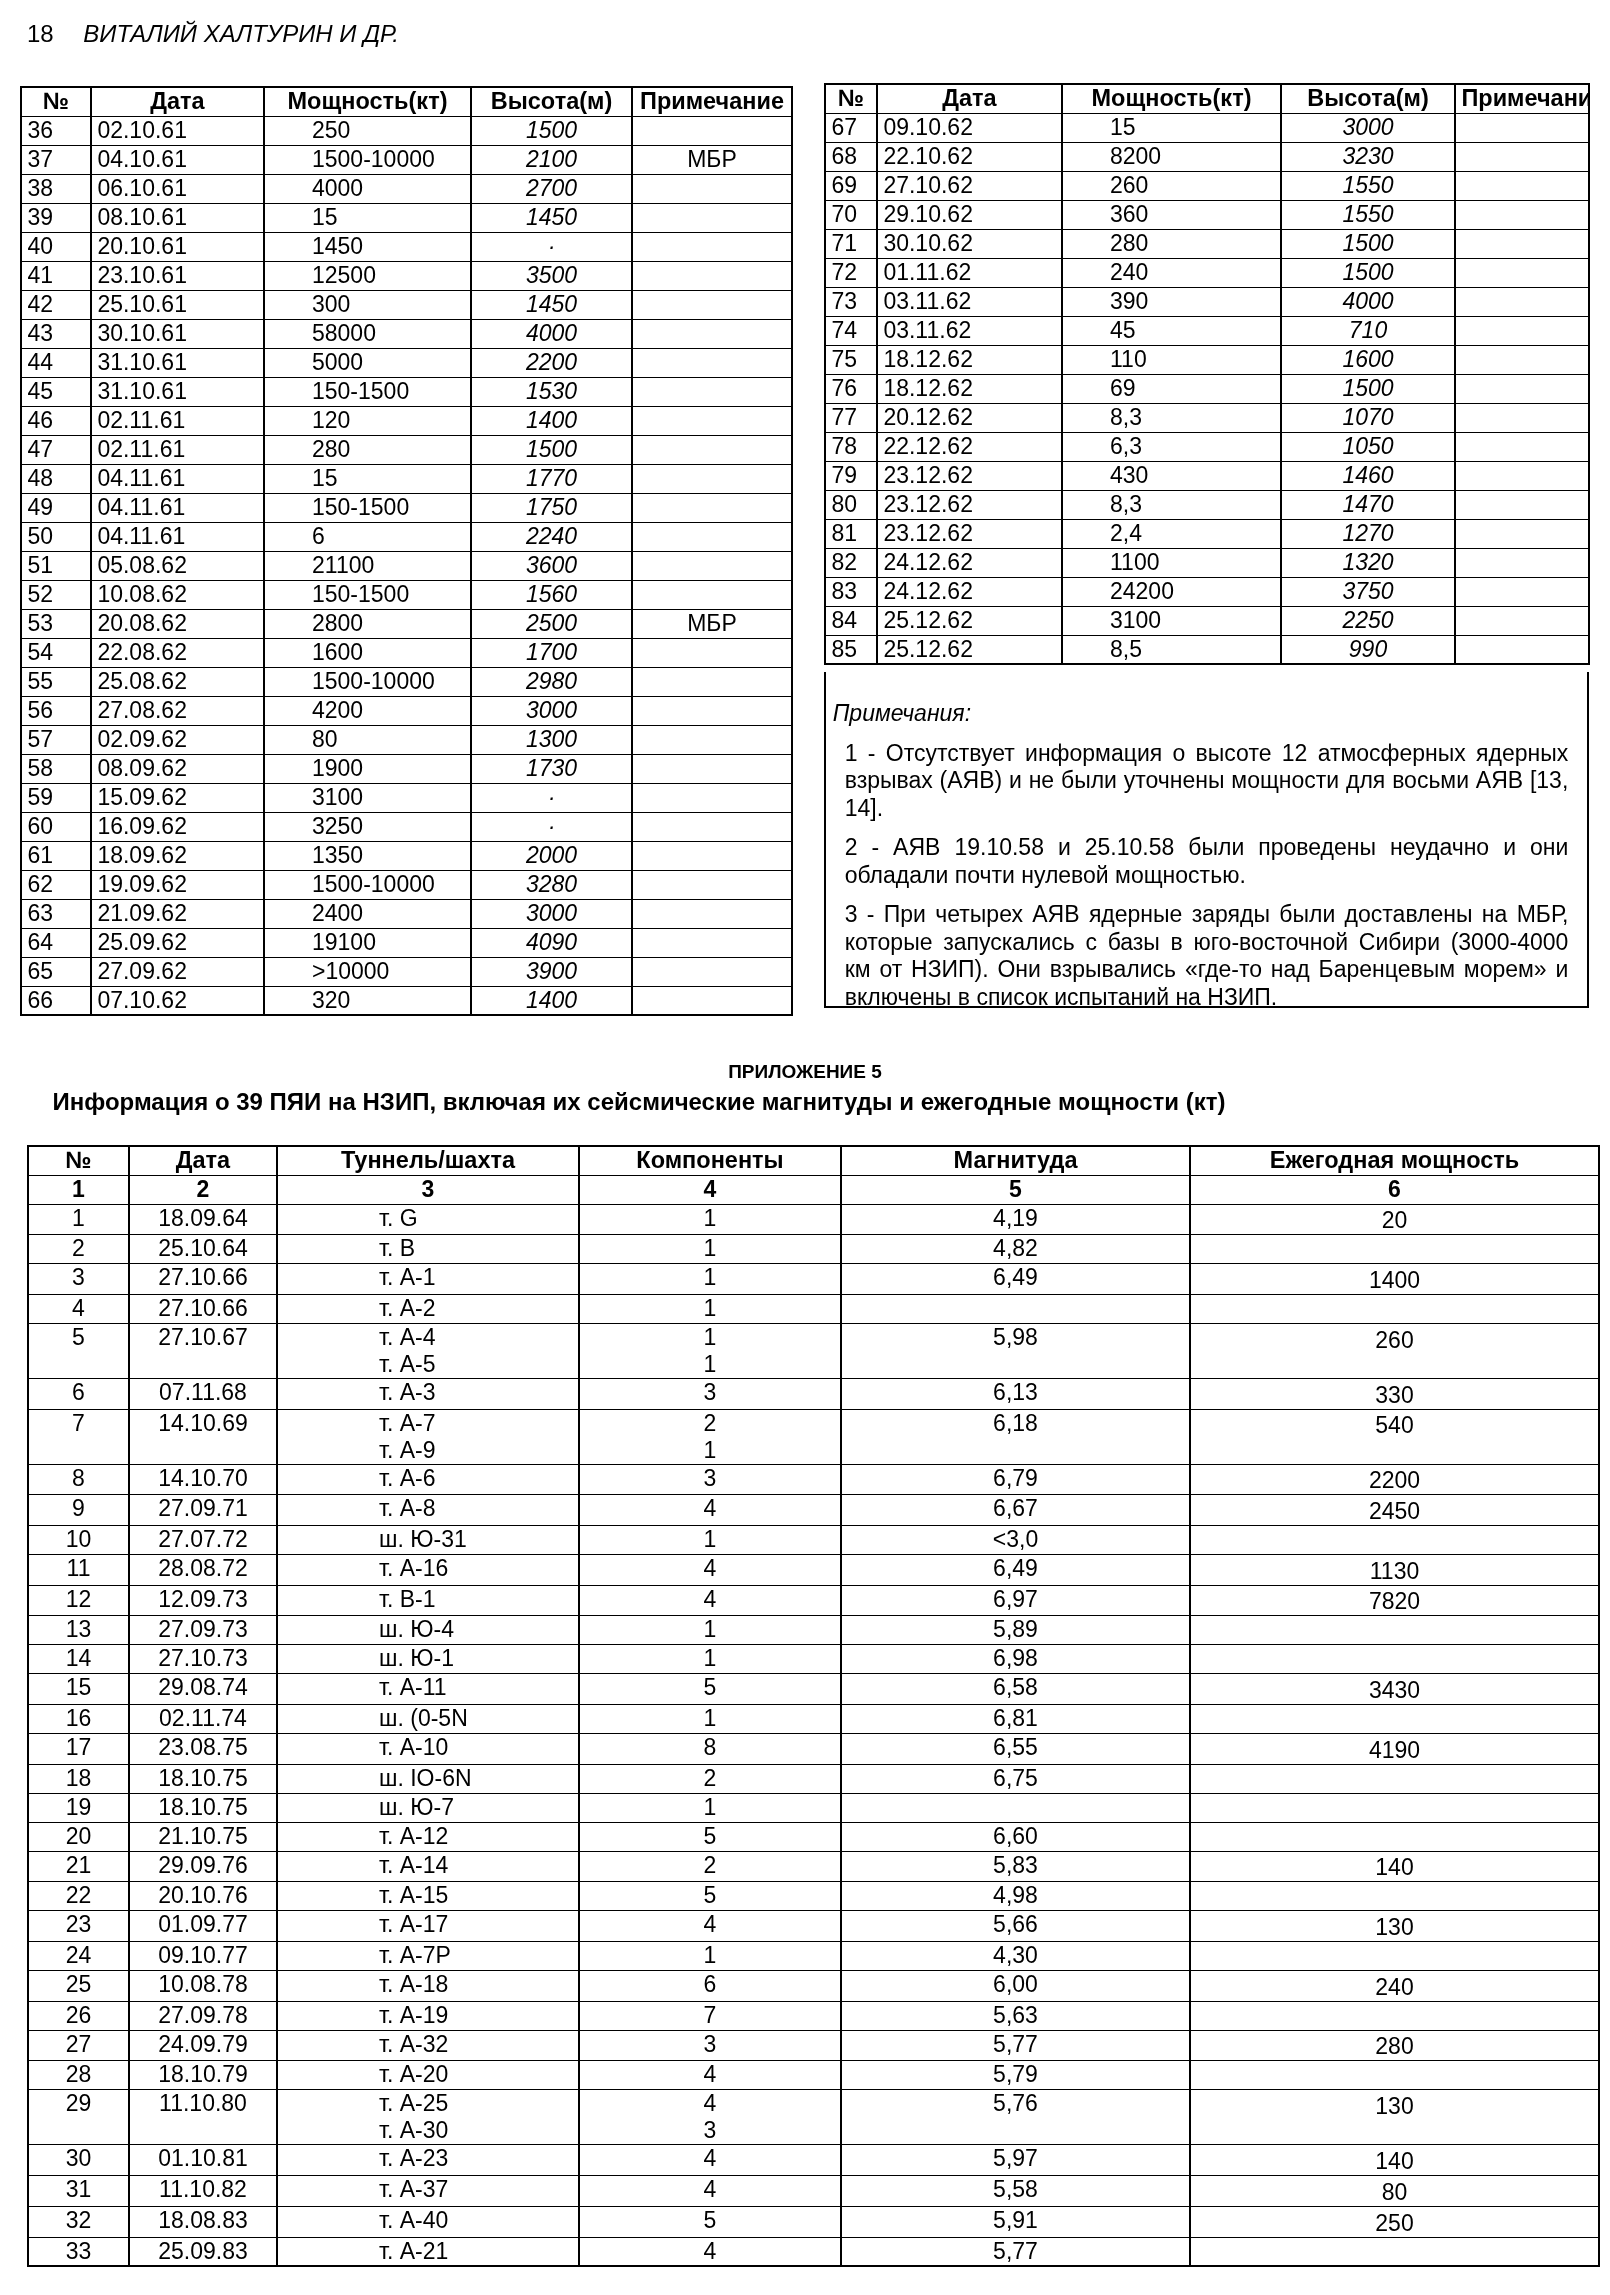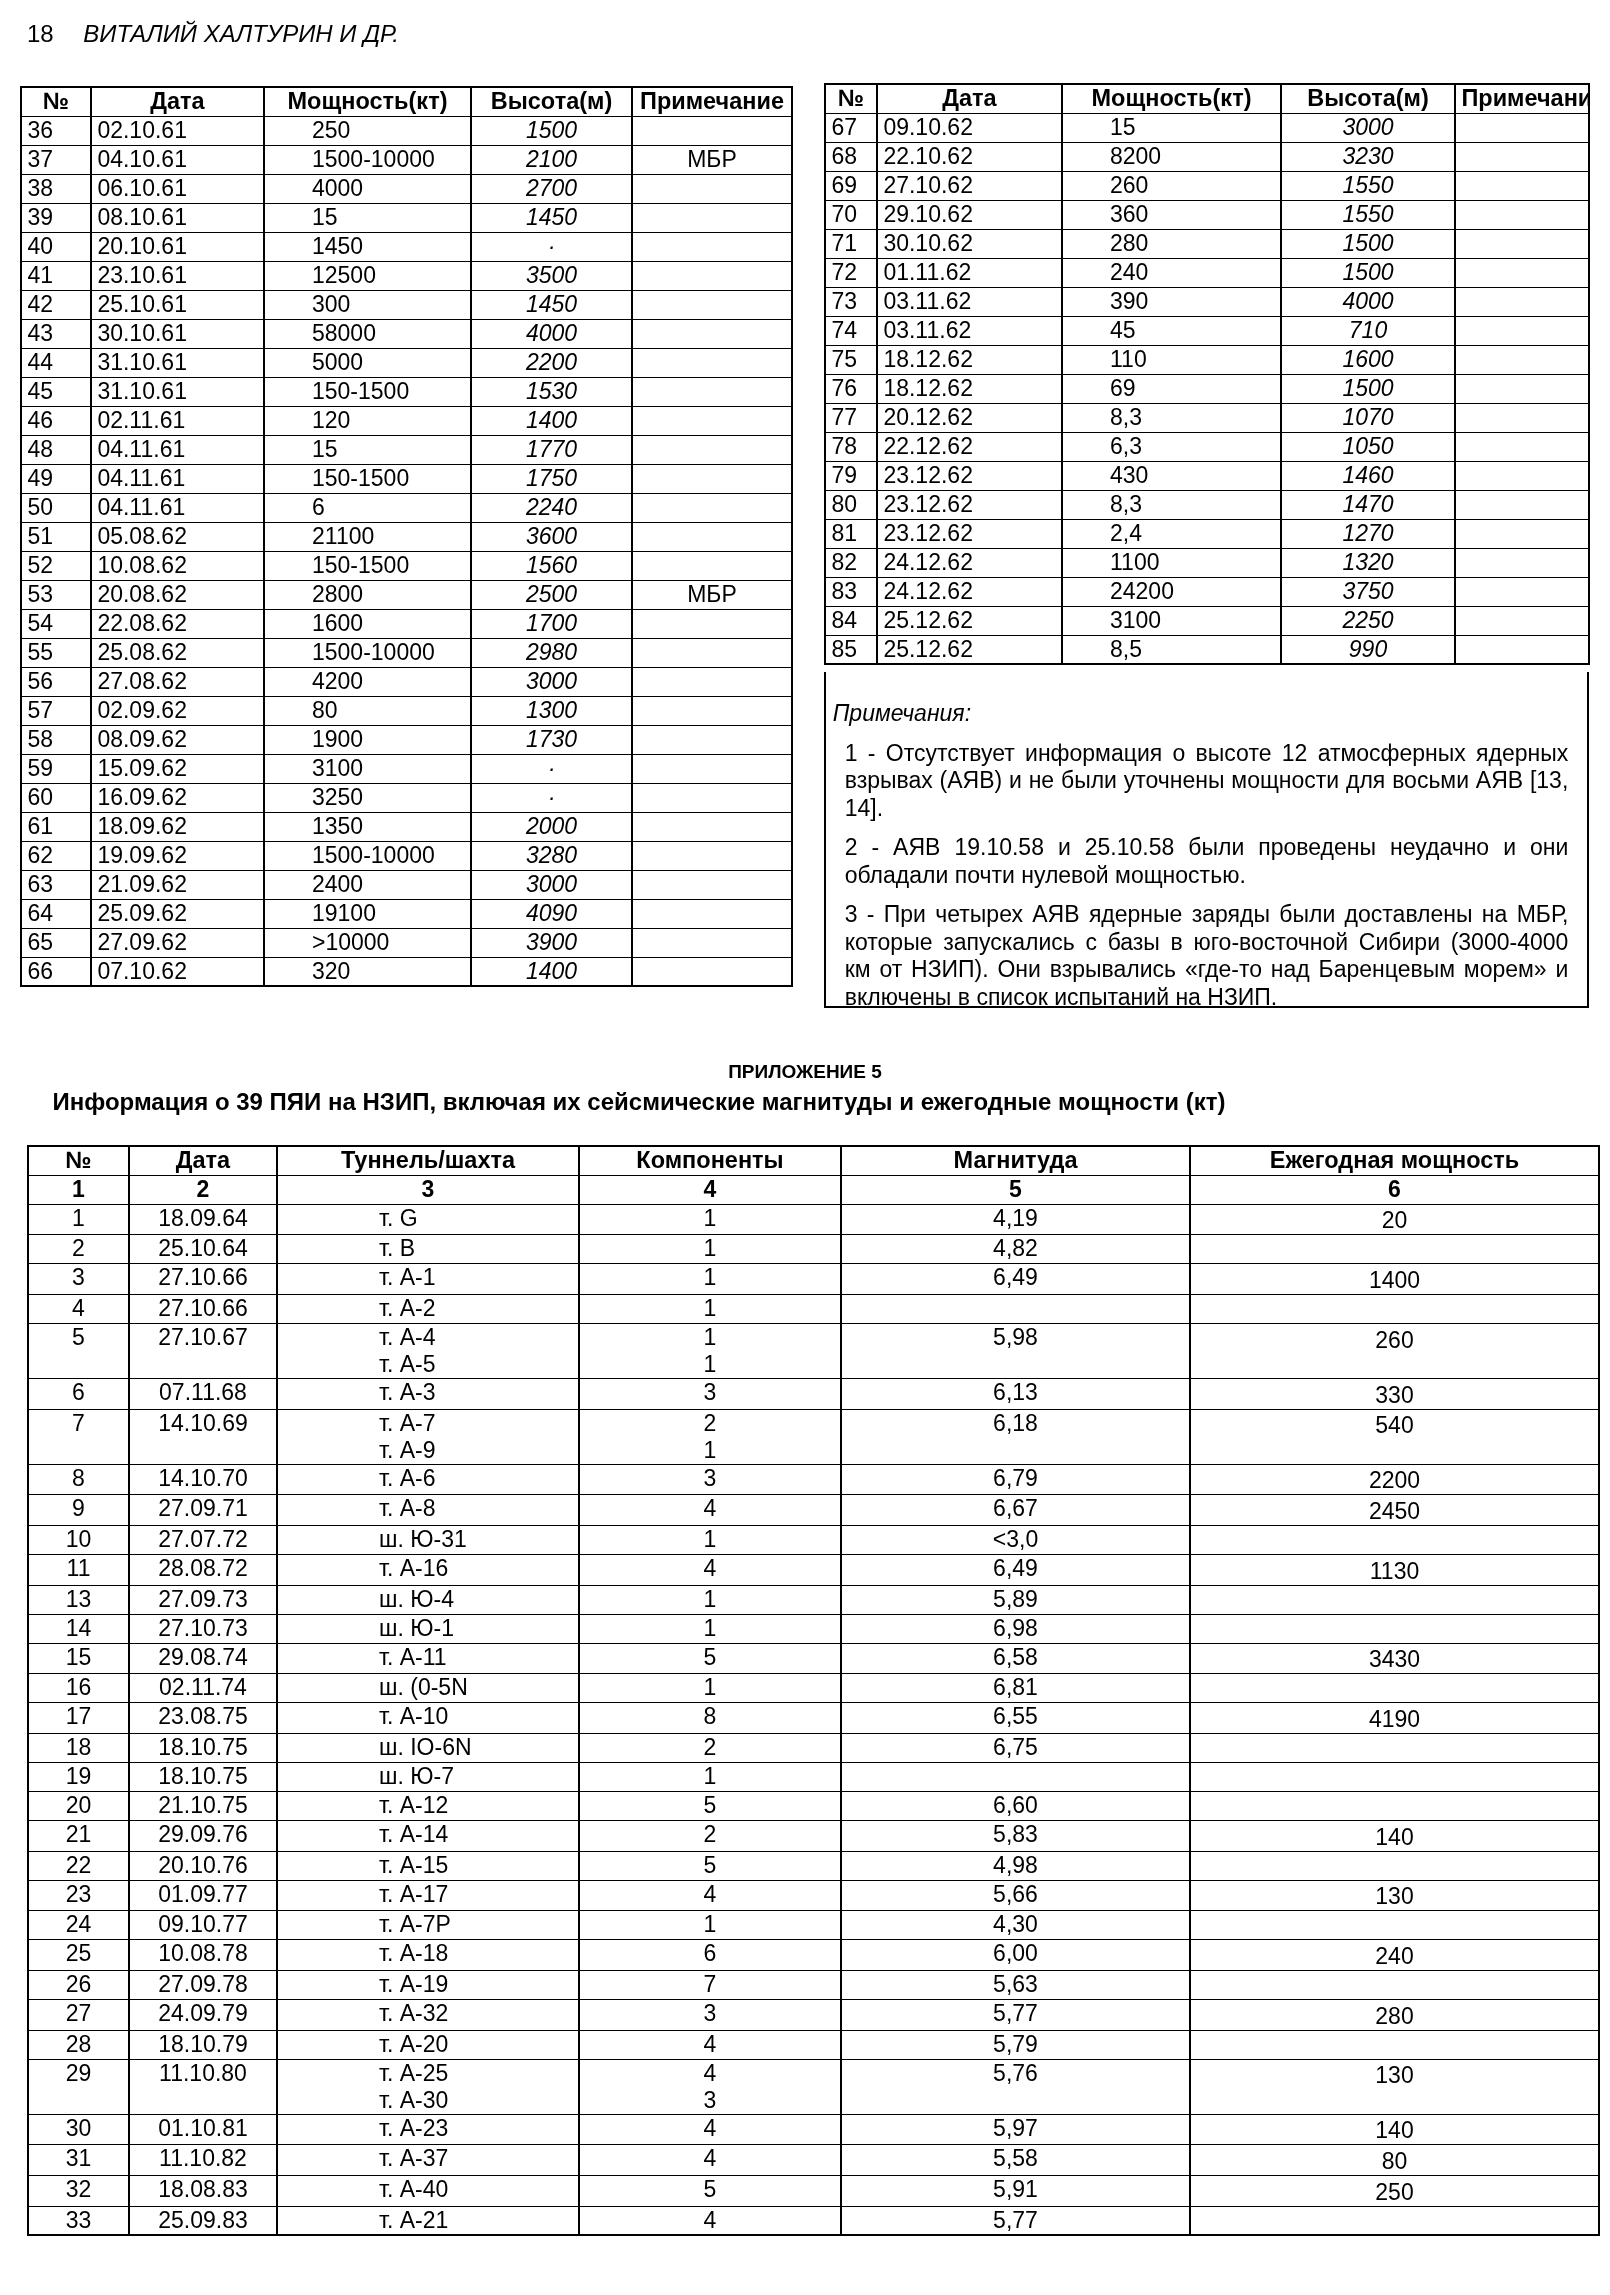--- a/index.html
+++ b/index.html
@@ -155,20 +155,27 @@
         <td class="c-date">31.10.61</td>
         <td class="c-power">150-1500</td>
         <td class="c-height">1530</td>
         <td class="c-note"></td>
       </tr>
       <tr>
         <td class="c-num">46</td>
         <td class="c-date">02.11.61</td>
         <td class="c-power">120</td>
         <td class="c-height">1400</td>
+        <td class="c-note"></td>
+      </tr>
+      <tr>
+        <td class="c-num">47</td>
+        <td class="c-date">02.11.61</td>
+        <td class="c-power">280</td>
+        <td class="c-height">1500</td>
         <td class="c-note"></td>
       </tr>
       <tr>
         <td class="c-num">48</td>
         <td class="c-date">04.11.61</td>
         <td class="c-power">15</td>
         <td class="c-height">1770</td>
         <td class="c-note"></td>
       </tr>
       <tr>
@@ -574,20 +581,28 @@
       </tr>
       <tr>
         <td class="b-num">11</td>
         <td class="b-date">28.08.72</td>
         <td class="b-tunnel">т. A-16</td>
         <td class="b-comp">4</td>
         <td class="b-mag">6,49</td>
         <td class="b-yield">1130</td>
       </tr>
       <tr>
+        <td class="b-num">12</td>
+        <td class="b-date">12.09.73</td>
+        <td class="b-tunnel">т. B-1</td>
+        <td class="b-comp">4</td>
+        <td class="b-mag">6,97</td>
+        <td class="b-yield">7820</td>
+      </tr>
+      <tr>
         <td class="b-num">13</td>
         <td class="b-date">27.09.73</td>
         <td class="b-tunnel">ш. Ю-4</td>
         <td class="b-comp">1</td>
         <td class="b-mag">5,89</td>
         <td class="b-yield"></td>
       </tr>
       <tr>
         <td class="b-num">14</td>
         <td class="b-date">27.10.73</td>

